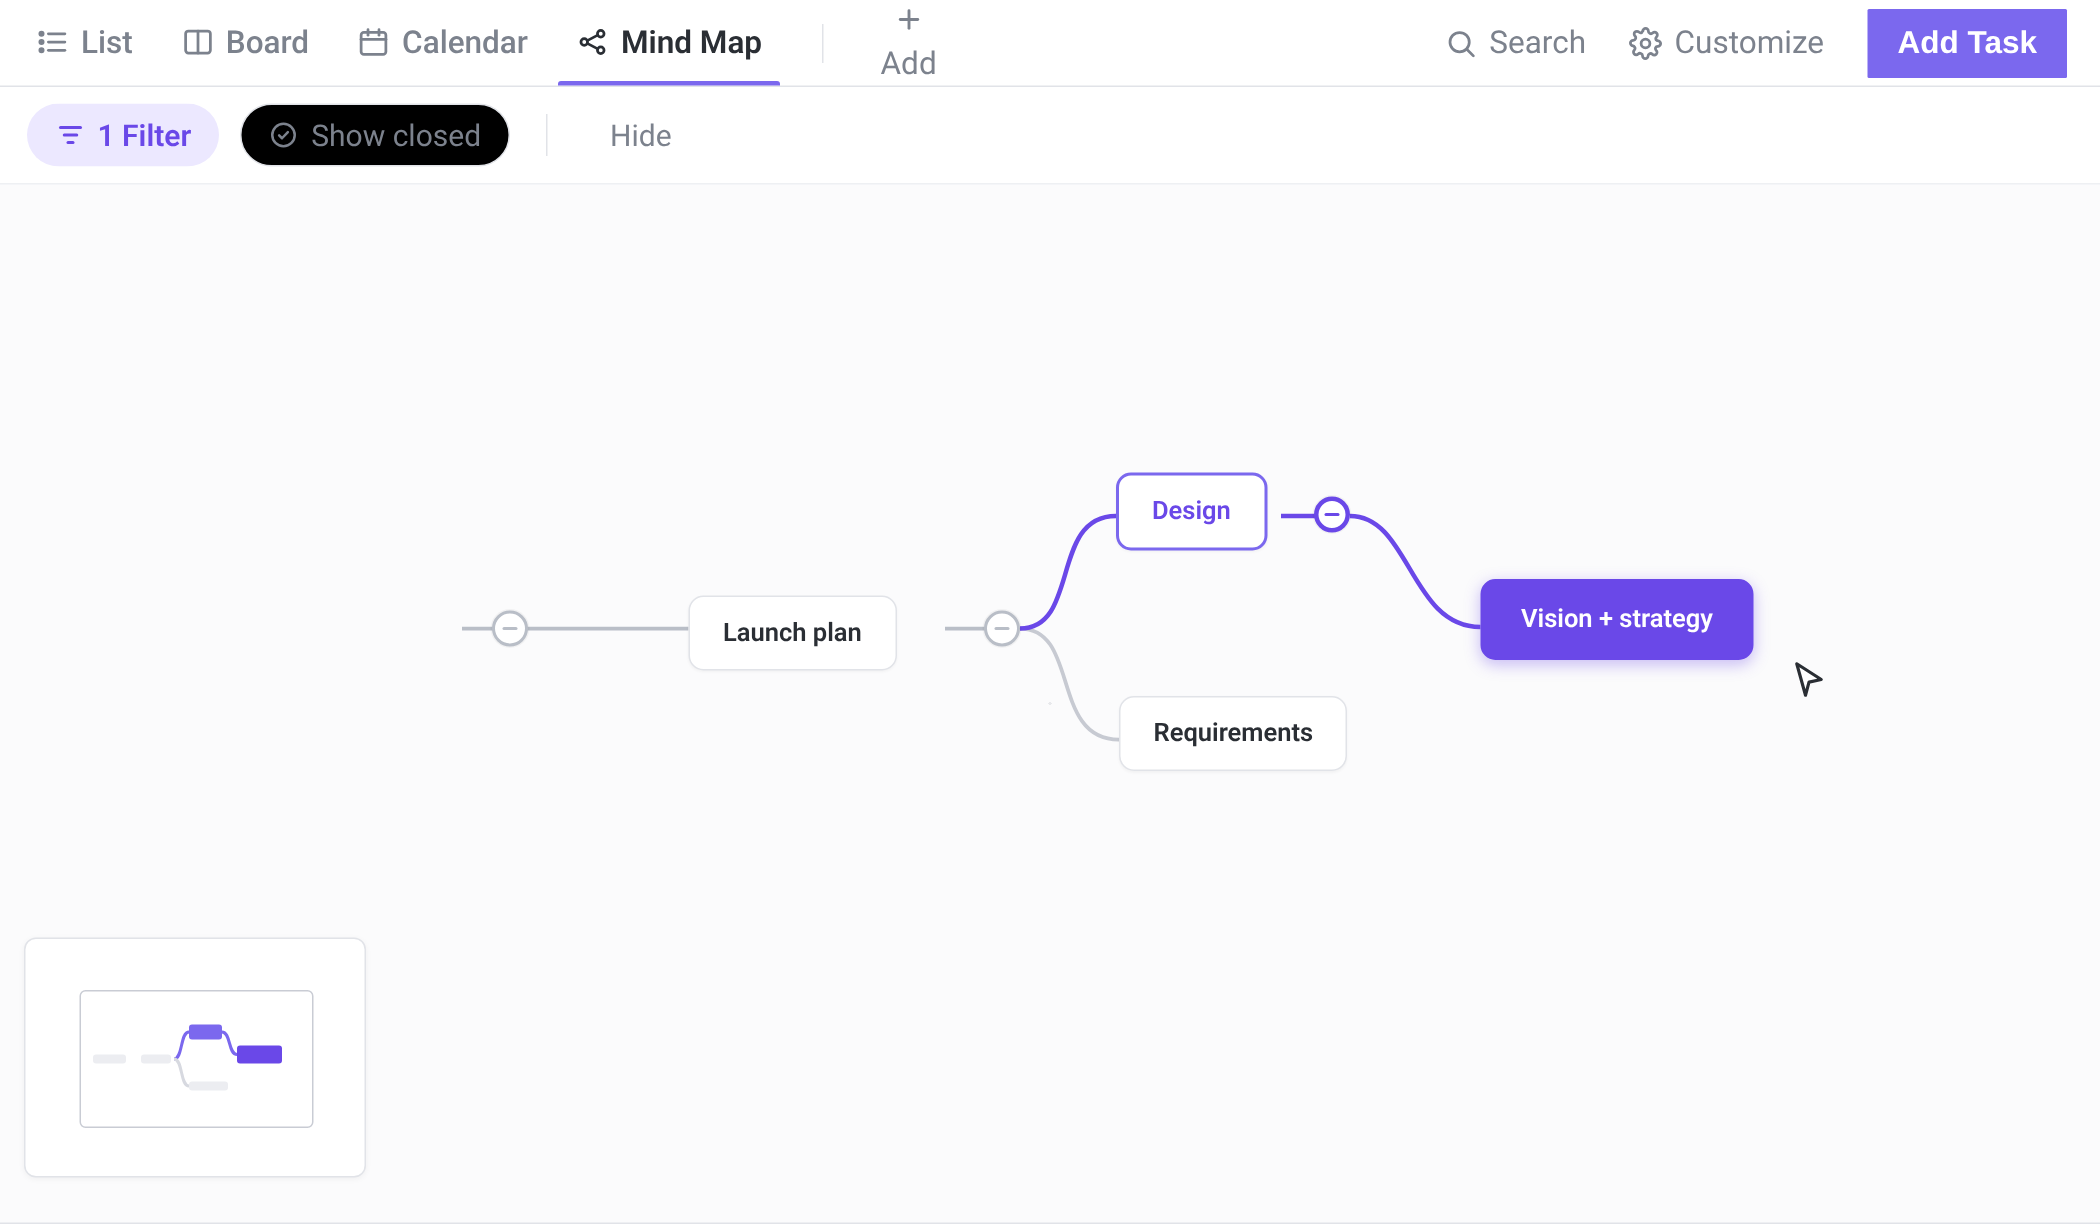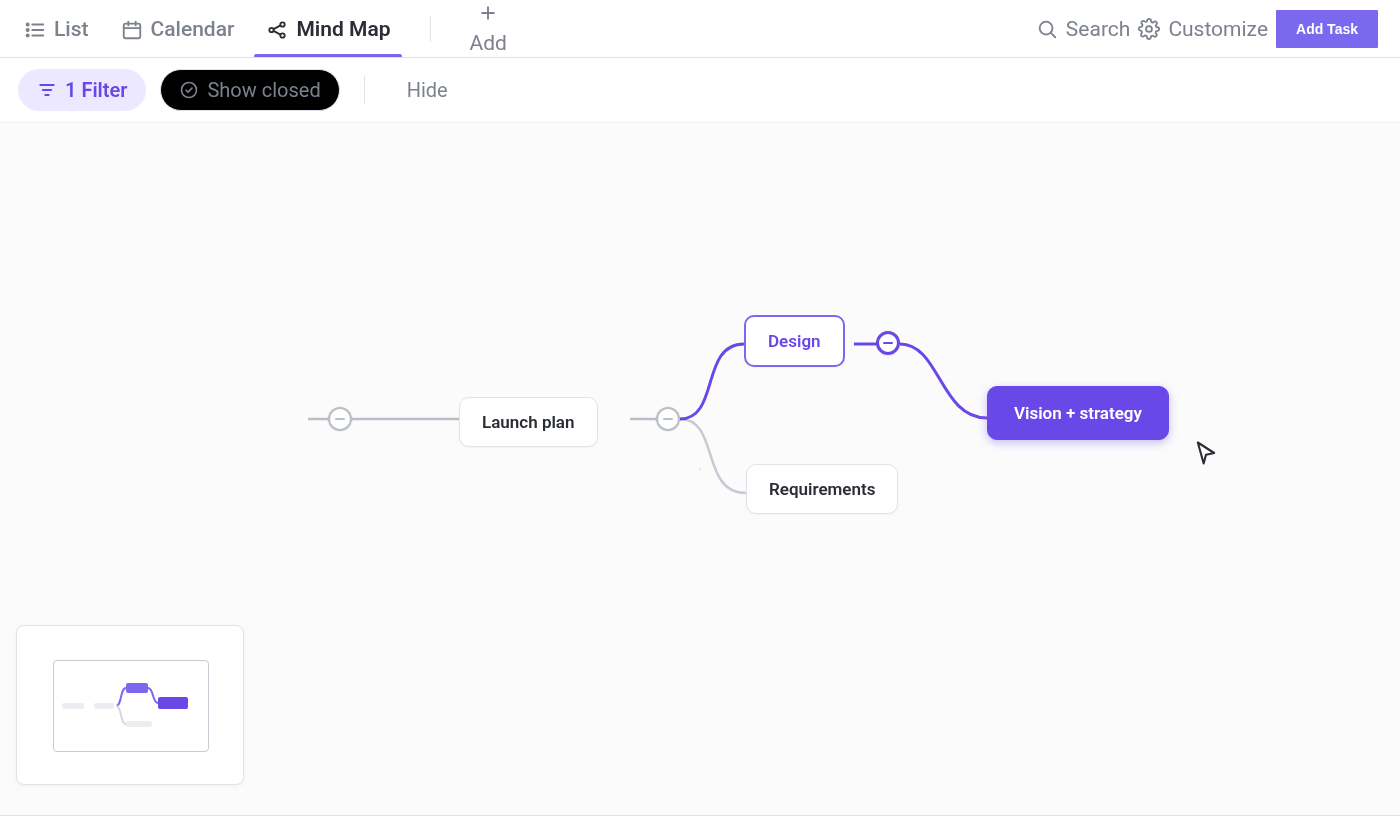--- a/index.html
+++ b/index.html
@@ -29,37 +29,37 @@
   .topbar {
     height: 58px;
     display: flex;
     align-items: center;
     padding: 0 22px;
     border-bottom: 1px solid var(--border);
     gap: 8px;
   }
   .view-tabs { display: flex; align-items: center; gap: 28px; }
   .view-tab {
-    display: flex; align-items: flex-end; gap: 8px;
+    display: flex; align-items: flex-start; gap: 8px;
     font-size: 21px; font-weight: 500; color: var(--muted);
     padding: 15px 2px 15px 2px; cursor: pointer; position: relative;
   }
   .view-tab.active { color: var(--text); font-weight: 600; }
   .view-tab.active::after {
     content: ""; position: absolute; left: -10px; right: -10px; bottom: -1px;
     height: 3px; background: var(--purple); border-radius: 2px 2px 0 0;
   }
   .divider-v { width: 1px; height: 26px; background: var(--border); margin: 0 10px; }
   .add-view { display: flex; align-items: center; gap: 8px; font-size: 21px; color: var(--muted); cursor: pointer; flex-direction: column; }
 
-  .topbar-right { margin-left: auto; display: flex; align-items: center; gap: 8px; }
+  .topbar-right { margin-left: auto; display: flex; align-items: center; gap: 29px; }
   .top-action { display: flex; align-items: center; gap: 8px; font-size: 21px; color: var(--muted); cursor: pointer; }
 
   .add-task-btn {
-    background: var(--purple); color: #fff; font-size: 14px; font-weight: 600;
+    background: var(--purple); color: #fff; font-size: 21px; font-weight: 600;
     border: none; border-radius: 1px; padding: 11px 20px; cursor: pointer;
   }
 
   .icon { display: inline-flex; }
 
   
   .filterbar {
     height: 64px; display: flex; align-items: center; gap: 14px; padding: 0 18px;
   }
   .pill {
@@ -155,20 +155,29 @@
             <line x1="9" y1="6" x2="21" y2="6"></line>
           <circle cx="4" cy="12" r="1.2" fill="#7c828d"></circle>
             <line x1="9" y1="12" x2="21" y2="12"></line>
           <circle cx="4" cy="18" r="1.2" fill="#7c828d"></circle>
             <line x1="9" y1="18" x2="21" y2="18"></line>
         </svg>
       </span>
       <span>List</span>
     </div>
 
+    <div class="view-tab">
+      <span class="icon">
+        <svg width="22" height="22" viewBox="0 0 24 24" fill="none" stroke="#7c828d" stroke-width="2" stroke-linecap="round" stroke-linejoin="round">
+          <rect x="3" y="4" width="18" height="16" rx="2"></rect>
+            <line x1="12" y1="4" x2="12" y2="20"></line>
+        </svg>
+      </span>
+      <span>Board</span>
+    </div>
 
     <div class="view-tab">
       <span class="icon">
         <svg width="22" height="22" viewBox="0 0 24 24" fill="none" stroke="#7c828d" stroke-width="2" stroke-linecap="round" stroke-linejoin="round">
           <rect x="3" y="5" width="18" height="16" rx="2"></rect>
             <line x1="3" y1="10" x2="21" y2="10"></line>
           <line x1="8" y1="3" x2="8" y2="7"></line>
             <line x1="16" y1="3" x2="16" y2="7"></line>
         </svg>
       </span>

